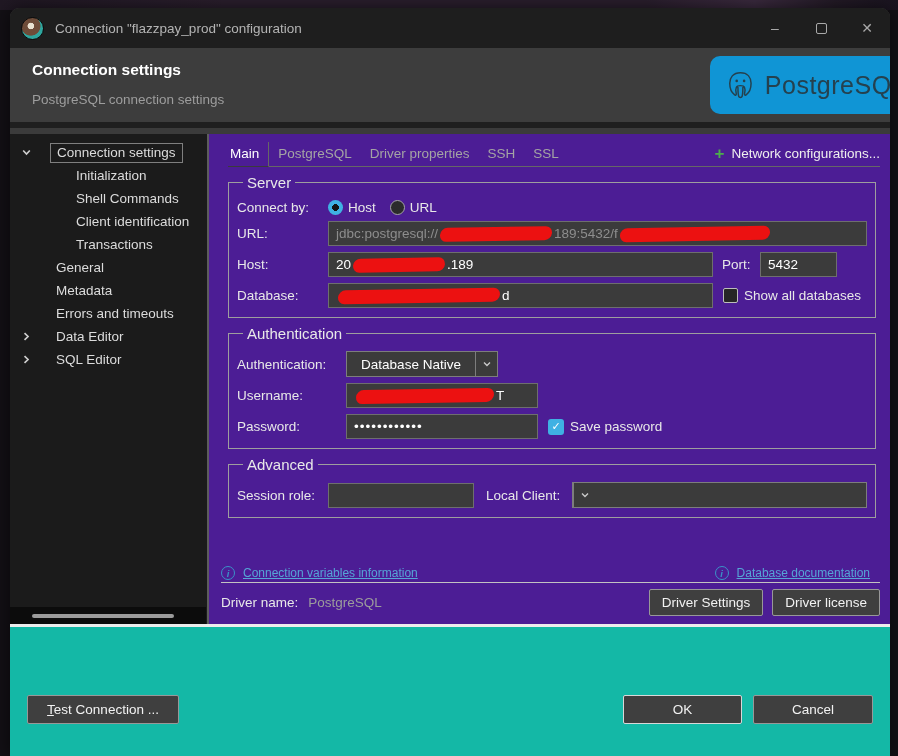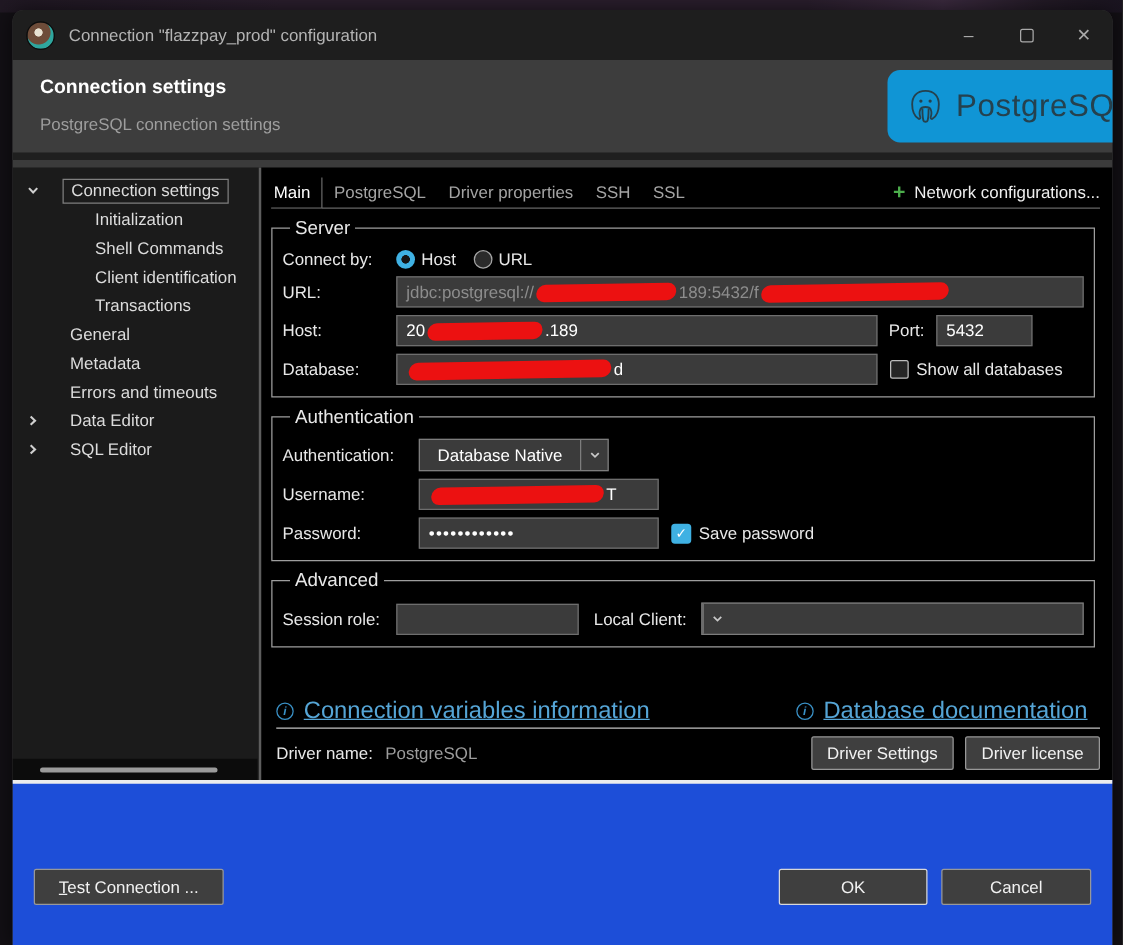--- a/index.html
+++ b/index.html
@@ -41,21 +41,21 @@
   
   .content { position:absolute; top:126px; left:0; width:880px; height:490px; display:flex; }
   .sidebar { width:197px; background:#1b1b1b; position:relative; padding-top:7px; flex:0 0 auto; }
   .tree-item { height:23px; display:flex; align-items:center; color:#dcdcdc; font-size:13.5px; position:relative; }
   .tree-chevron { position:absolute; left:11px; width:14px; display:flex; }
   .tree-label-0 { margin-left:46px; }
   .tree-label-1 { margin-left:66px; }
   .tree-sel { border:1px solid #7f7f7f; padding:1px 6px 2px 6px; margin-left:40px; }
   .hscroll { position:absolute; bottom:0; left:0; right:1px; height:17px; background:#0c0c0c; }
   .hscroll-thumb { position:absolute; left:22px; right:32px; top:7px; height:4px; background:#9b9b9b; border-radius:2px; }
-  .main { flex:1; background:#000000; border-left:2px solid #5d5d5d; padding:5px 10px 0 8px; position:relative; }
+  .main { flex:1; background:#4c1d95; border-left:2px solid #5d5d5d; padding:5px 10px 0 19px; position:relative; }
   
   .tabs { display:flex; align-items:flex-end; height:28px; border-bottom:1px solid #666; font-size:13.5px; }
   .tab { padding:4px 9px 5px 9px; color:#a4a4a4; }
   .tab.selected { color:#ffffff; border-right:1px solid #666; margin-bottom:-1px; border-bottom:1px solid #3b3b3b; padding-left:2px; }
   .net-config { margin-left:auto; display:flex; align-items:center; gap:7px; padding-bottom:5px; color:#eeeeee; }
   .plus-glyph { color:#4cae4c; font-size:17px; font-weight:bold; line-height:12px; }
   
   fieldset { border:1px solid #9e9e9e; margin:7px 4px 0 0; padding:3px 8px 9px 8px; }
   legend { color:#e8e8e8; font-size:15px; padding:0 4px; margin-left:6px; }
   .frow { display:flex; align-items:center; margin-top:6px; font-size:13.5px; color:#e8e8e8; }
@@ -74,32 +74,32 @@
   .chk-off { width:15px; height:15px; background:#262626; border:1.5px solid #bdbdbd; border-radius:2px; margin-right:6px; flex:0 0 auto; }
   .chk-on { width:16px; height:16px; background:#3fb1e3; border-radius:3px; margin-right:6px; color:#fff; font-size:11px; display:flex; align-items:center; justify-content:center; flex:0 0 auto; }
   
   .combo { border:1px solid #7d7d7d; height:26px; display:flex; align-items:center; background:#3b3b3b; }
   .combo-text { padding:0 8px; color:#fff; flex:1; font-size:13.5px; white-space:nowrap; }
   .combo-btn { width:22px; height:100%; border-left:1px solid #7d7d7d; display:flex; align-items:center; justify-content:center; flex:0 0 auto; }
   
   .links-row { position:absolute; left:12px; right:12px; bottom:44px; display:flex; justify-content:space-between; align-items:center; }
   .link-group { display:flex; align-items:center; gap:8px; }
   .info-icon { width:14px; height:14px; border-radius:50%; border:1.4px solid #3a92c8; color:#3a92c8; font-size:9.5px; font-weight:bold; display:flex; align-items:center; justify-content:center; font-style:italic; flex:0 0 auto; }
-  .link { color:#55a5d6; text-decoration:underline; font-size:19px; }
+  .link { color:#55a5d6; text-decoration:underline; font-size:12px; }
   .driver-row { position:absolute; left:12px; right:10px; bottom:2px; height:40px; border-top:1px solid #c2c2c2; display:flex; align-items:center; font-size:13.5px; }
   .driver-name-lbl { color:#e8e8e8; }
   .driver-name-val { color:#9c9c9c; margin-left:10px; }
   .btn {
     background:#3f3f3f; border:1px solid #989898; border-radius:2px; color:#f2f2f2;
     font-size:13.5px; height:27px; display:flex; align-items:center; justify-content:center; padding:0 12px;
     font-family:"Liberation Sans", sans-serif;
   }
   .drv-btns { margin-left:auto; display:flex; gap:9px; }
   
-  .footer { position:absolute; left:0; bottom:0; width:880px; height:132px; background:#1d4ed8; border-top:3px solid #ededed; }
+  .footer { position:absolute; left:0; bottom:0; width:880px; height:132px; background:#14b8a6; border-top:3px solid #ededed; }
   .btn-test { position:absolute; left:17px; top:68px; width:152px; height:29px; }
   .btn-ok { position:absolute; left:613px; top:68px; width:119px; height:29px; border-color:#d8d8d8; }
   .btn-cancel { position:absolute; left:743px; top:68px; width:120px; height:29px; }
   .mn { text-decoration:underline; }
 </style>
 </head>
 <body>
 
 <div class="desktop-top"></div>
 

